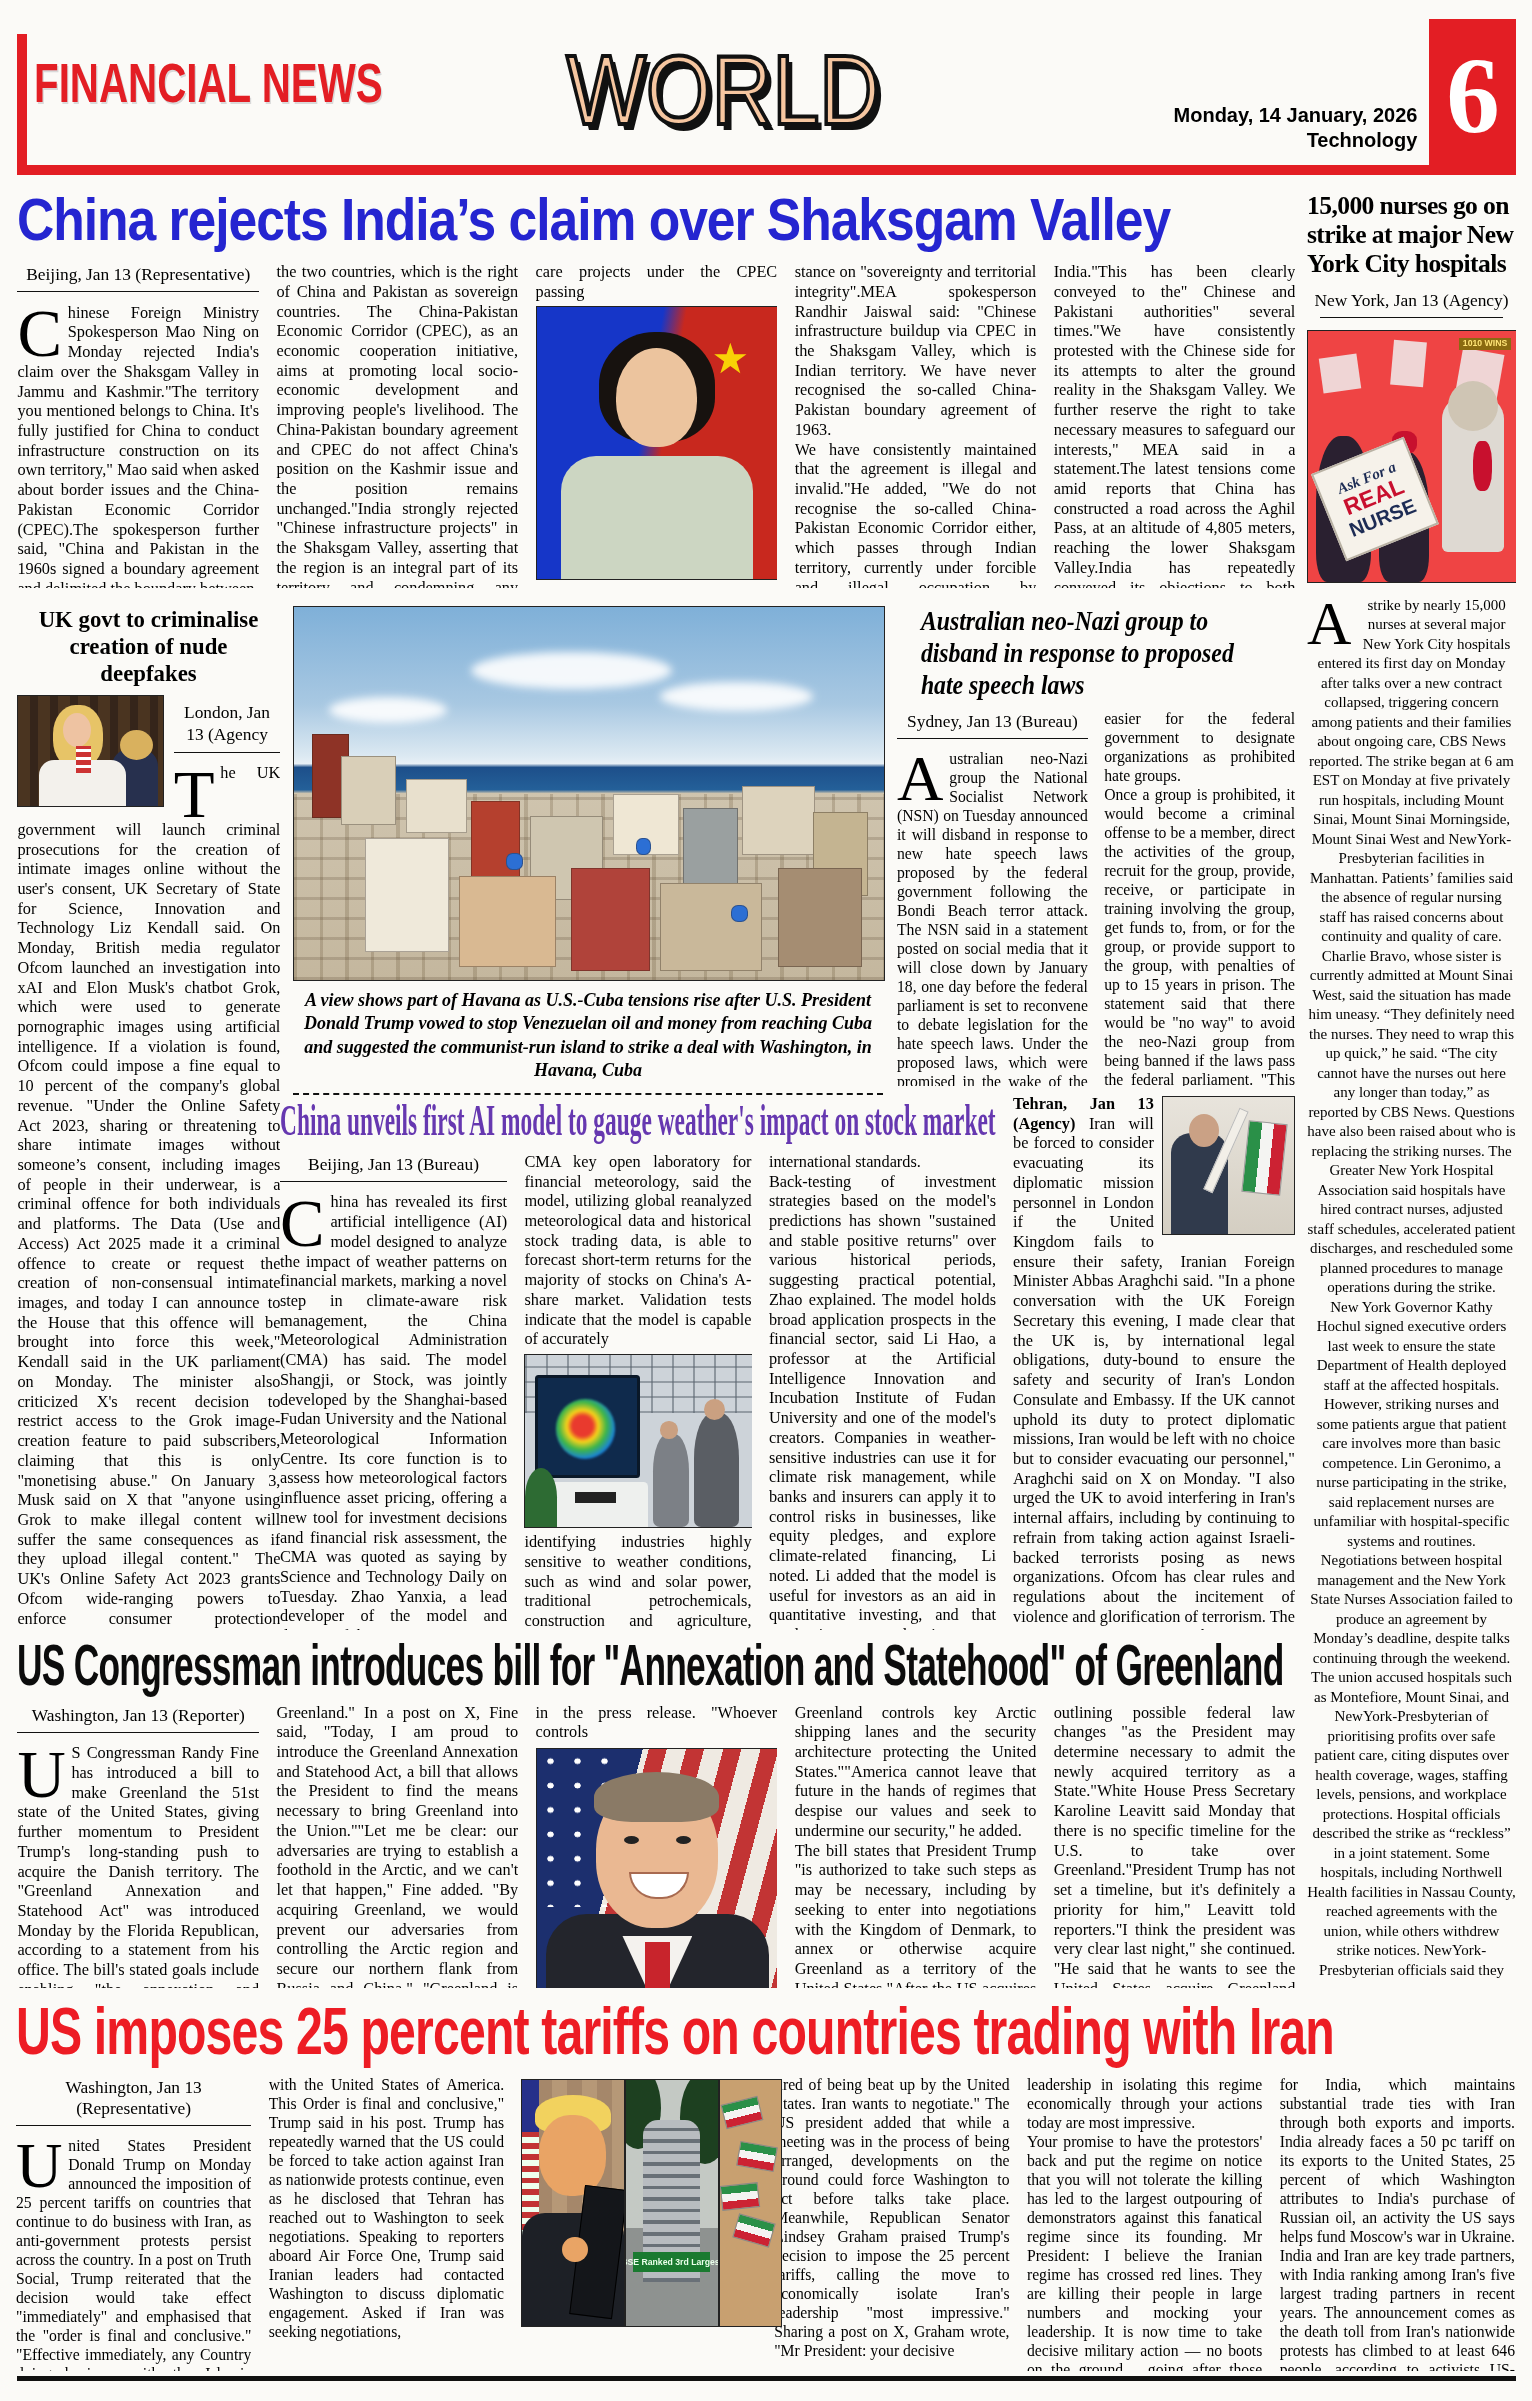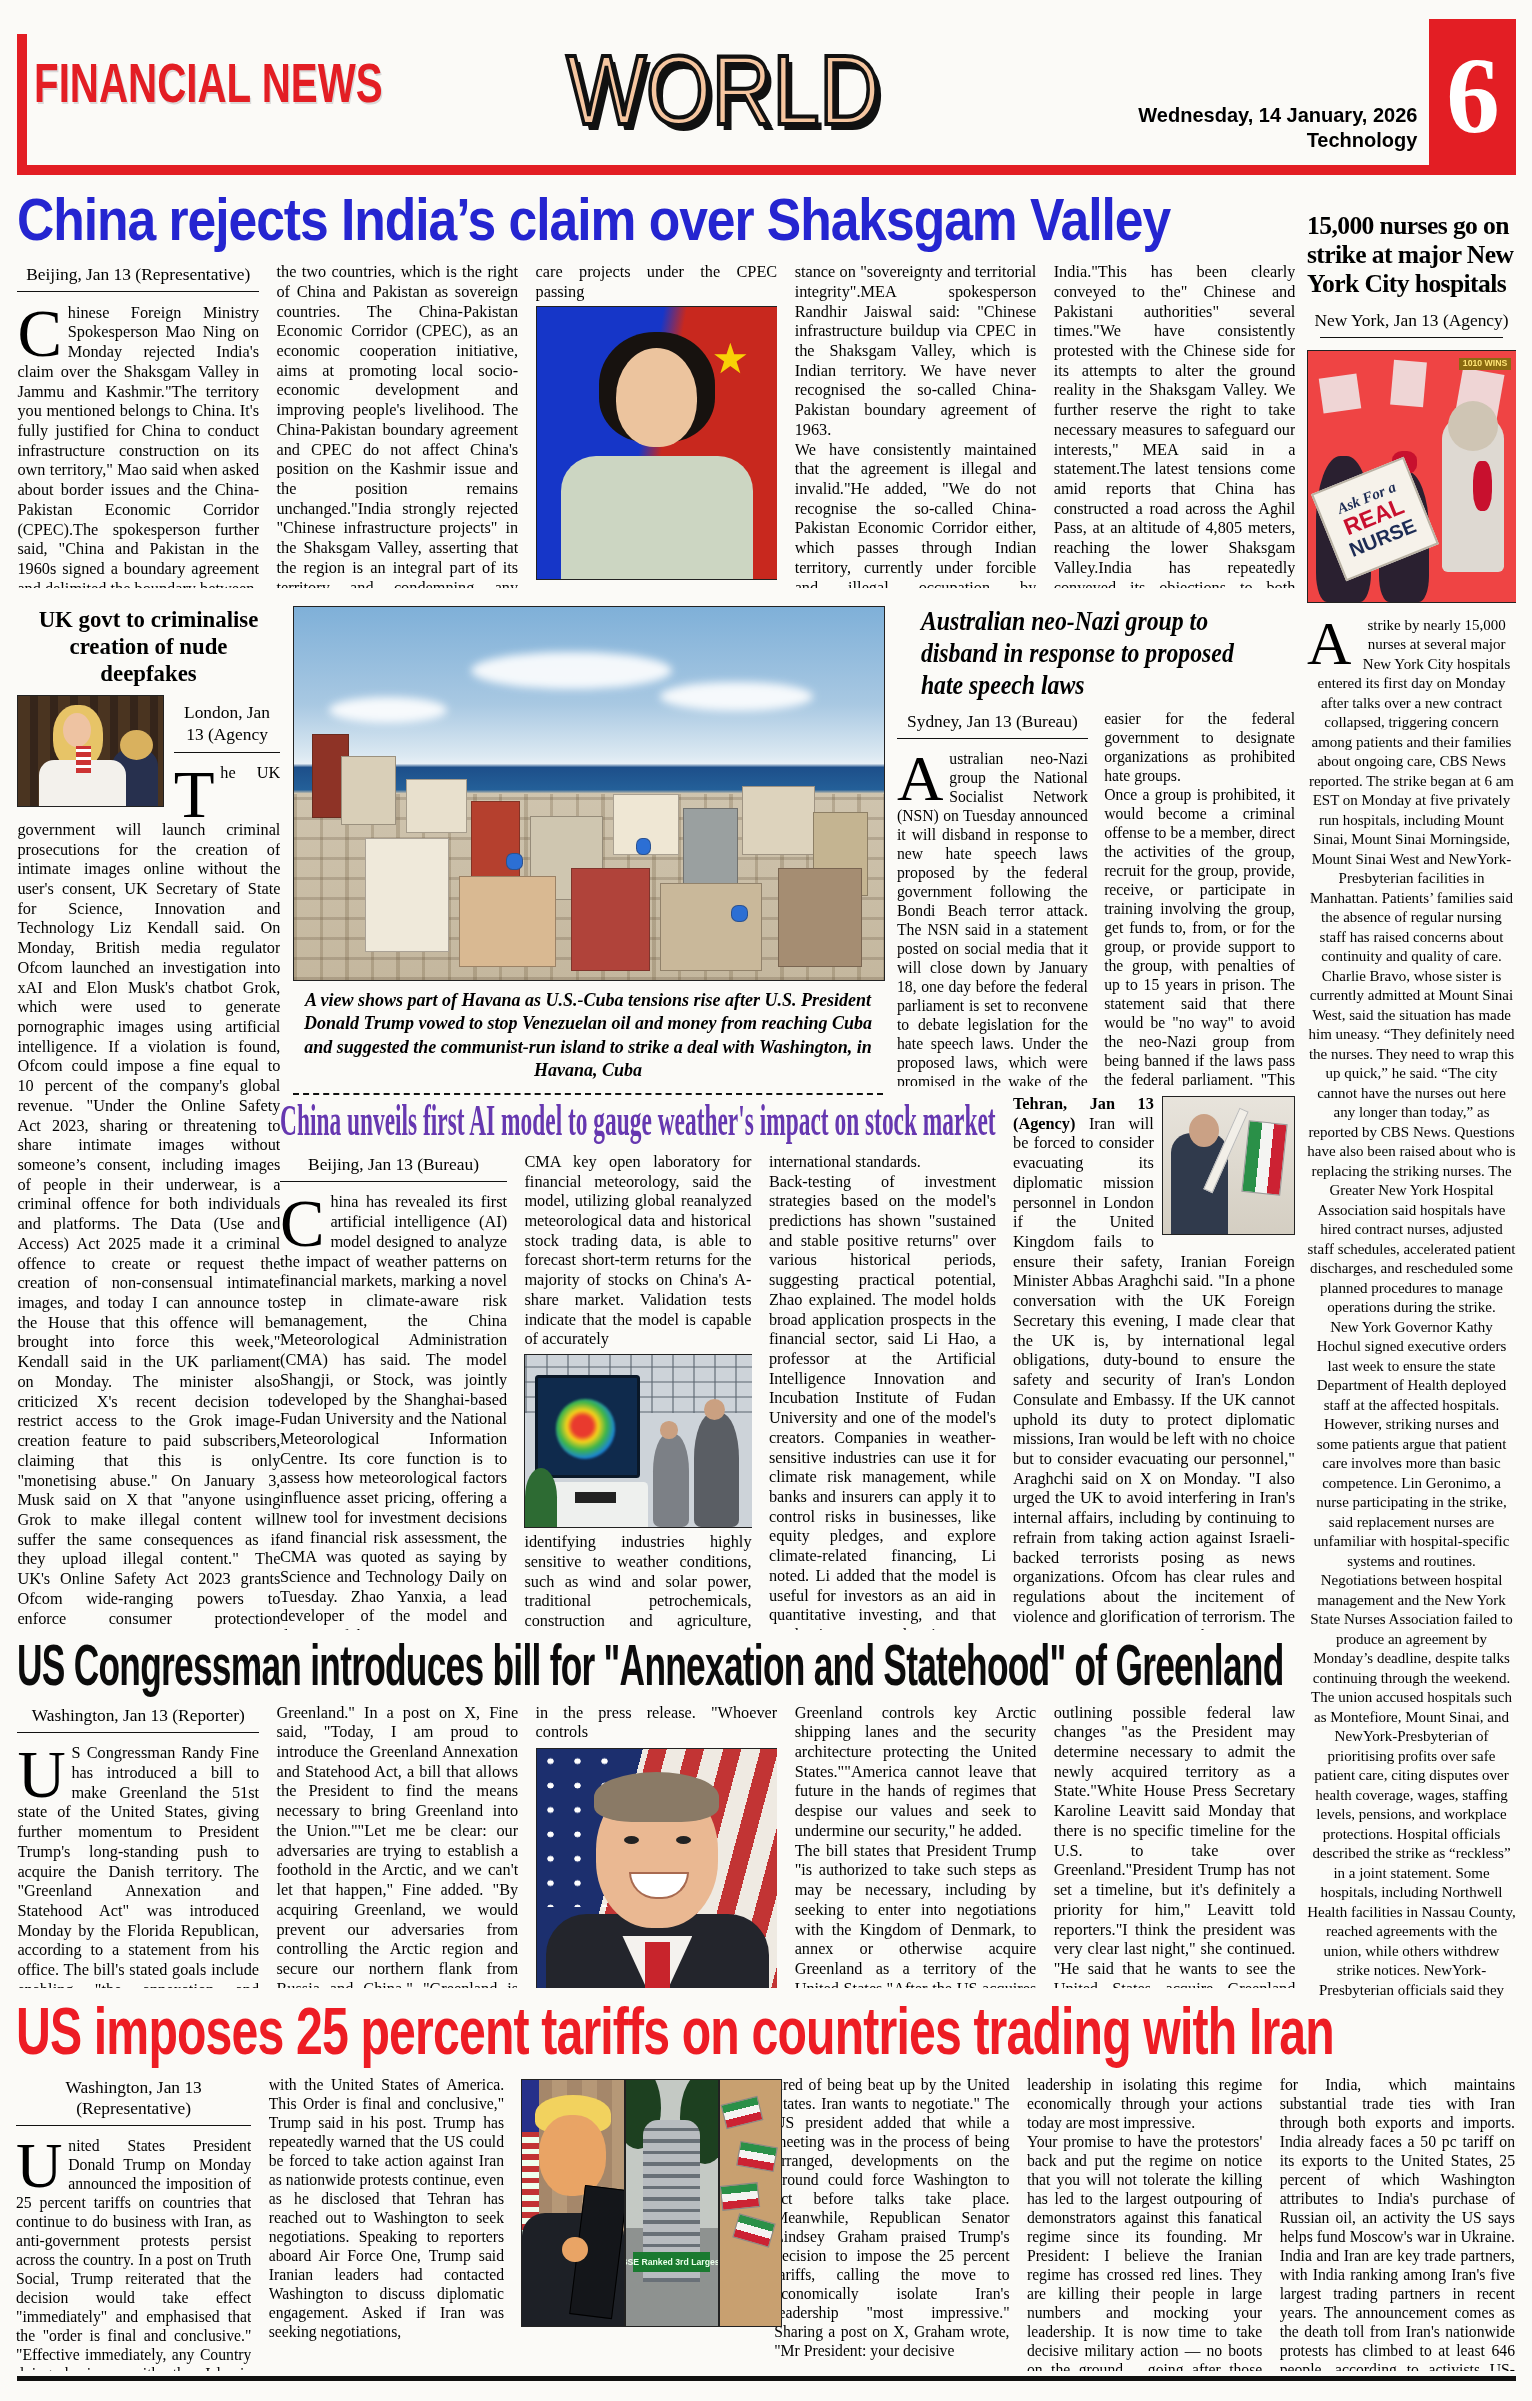--- a/index.html
+++ b/index.html
@@ -38,21 +38,21 @@
            font-size:60px;color:#2525d0;letter-spacing:-1.2px;}
   .hl-red{margin:0 0 5.8px;font-family:"Liberation Sans","DejaVu Sans",sans-serif;font-weight:bold;
           font-size:67px;color:#ed1c24;letter-spacing:-1.2px;}
   .hl-cond{margin:0 0 4.6px;font-family:"Liberation Sans","DejaVu Sans",sans-serif;font-weight:bold;
            font-size:57px;color:#0c0c0c;letter-spacing:-1.2px;}
   .hl-purple{margin:0 0 5.8px;font-weight:bold;font-size:45px;color:#6638b0;}
 
   
   .shaksgam{position:absolute;left:17.4px;top:185px;width:1278px;height:403px;overflow:hidden;}
   .grid5{display:grid;grid-template-columns:repeat(5,1fr);gap:17.4px;}
-  .rail{position:absolute;left:1307px;top:192px;width:209px;height:1790px;overflow:hidden;margin-top:20px;}
+  .rail{position:absolute;left:1307px;top:192px;width:209px;height:1790px;overflow:hidden;}
   .ukart{position:absolute;left:17.4px;top:606px;width:263px;height:1024px;overflow:hidden;}
   .havana{position:absolute;left:293px;top:606px;width:590px;height:483px;}
   .nazi{position:absolute;left:897px;top:606px;width:398px;height:480px;overflow:hidden;}
   .grid2{display:grid;grid-template-columns:repeat(2,1fr);gap:16.3px;}
   .aiart{position:absolute;left:280px;top:1094px;width:716px;height:536px;overflow:hidden;}
   .grid3{display:grid;grid-template-columns:repeat(3,1fr);gap:17.4px;}
   .iranuk{position:absolute;left:1013px;top:1094px;width:282px;height:536px;overflow:hidden;}
   .greenland{position:absolute;left:17.4px;top:1632px;width:1278px;height:356px;overflow:hidden;}
   .tariffs{position:absolute;left:16px;top:1992px;width:1499px;height:379px;overflow:hidden;}
   .grid6{display:grid;grid-template-columns:repeat(6,1fr);gap:17.4px;}
@@ -182,21 +182,21 @@
 <body>
 
 <div class="page">
 
   <header>
     <div class="red-left"></div>
     <div class="red-bottom"></div>
     <div class="masthead"><span class="cx sx72">FINANCIAL NEWS</span></div>
     <div class="world"><span class="cxc sx86">WORLD</span></div>
     <div class="edition">
-      <div>Wednesday, 14 January, 2026</div>
+      <div>Monday, 14 January, 2026</div>
       <div>Technology</div>
     </div>
     <div class="pagebox">
         <span>6</span>
       </div>
   </header>
 
   <section class="shaksgam">
     <h1 class="hl-blue"><span class="cx sx86">China rejects India’s claim over Shaksgam Valley</span></h1>
     <div class="grid5">

